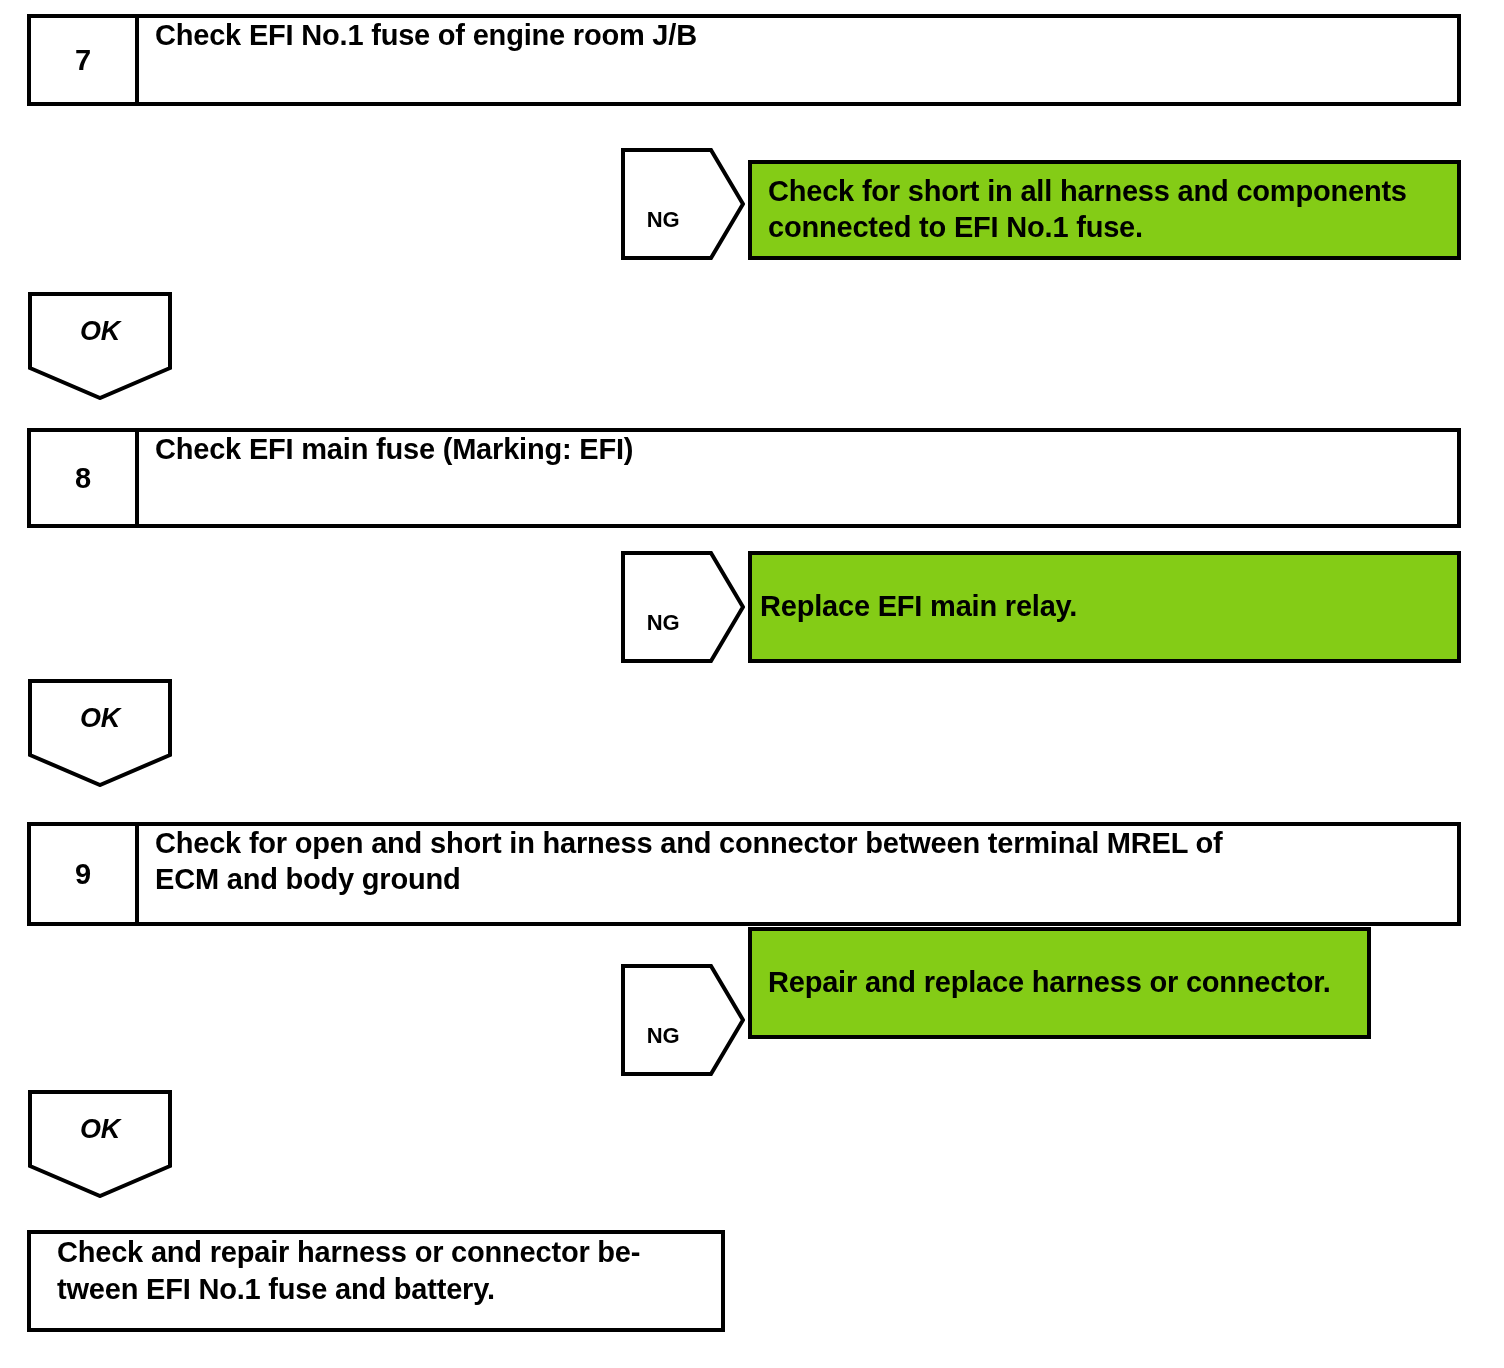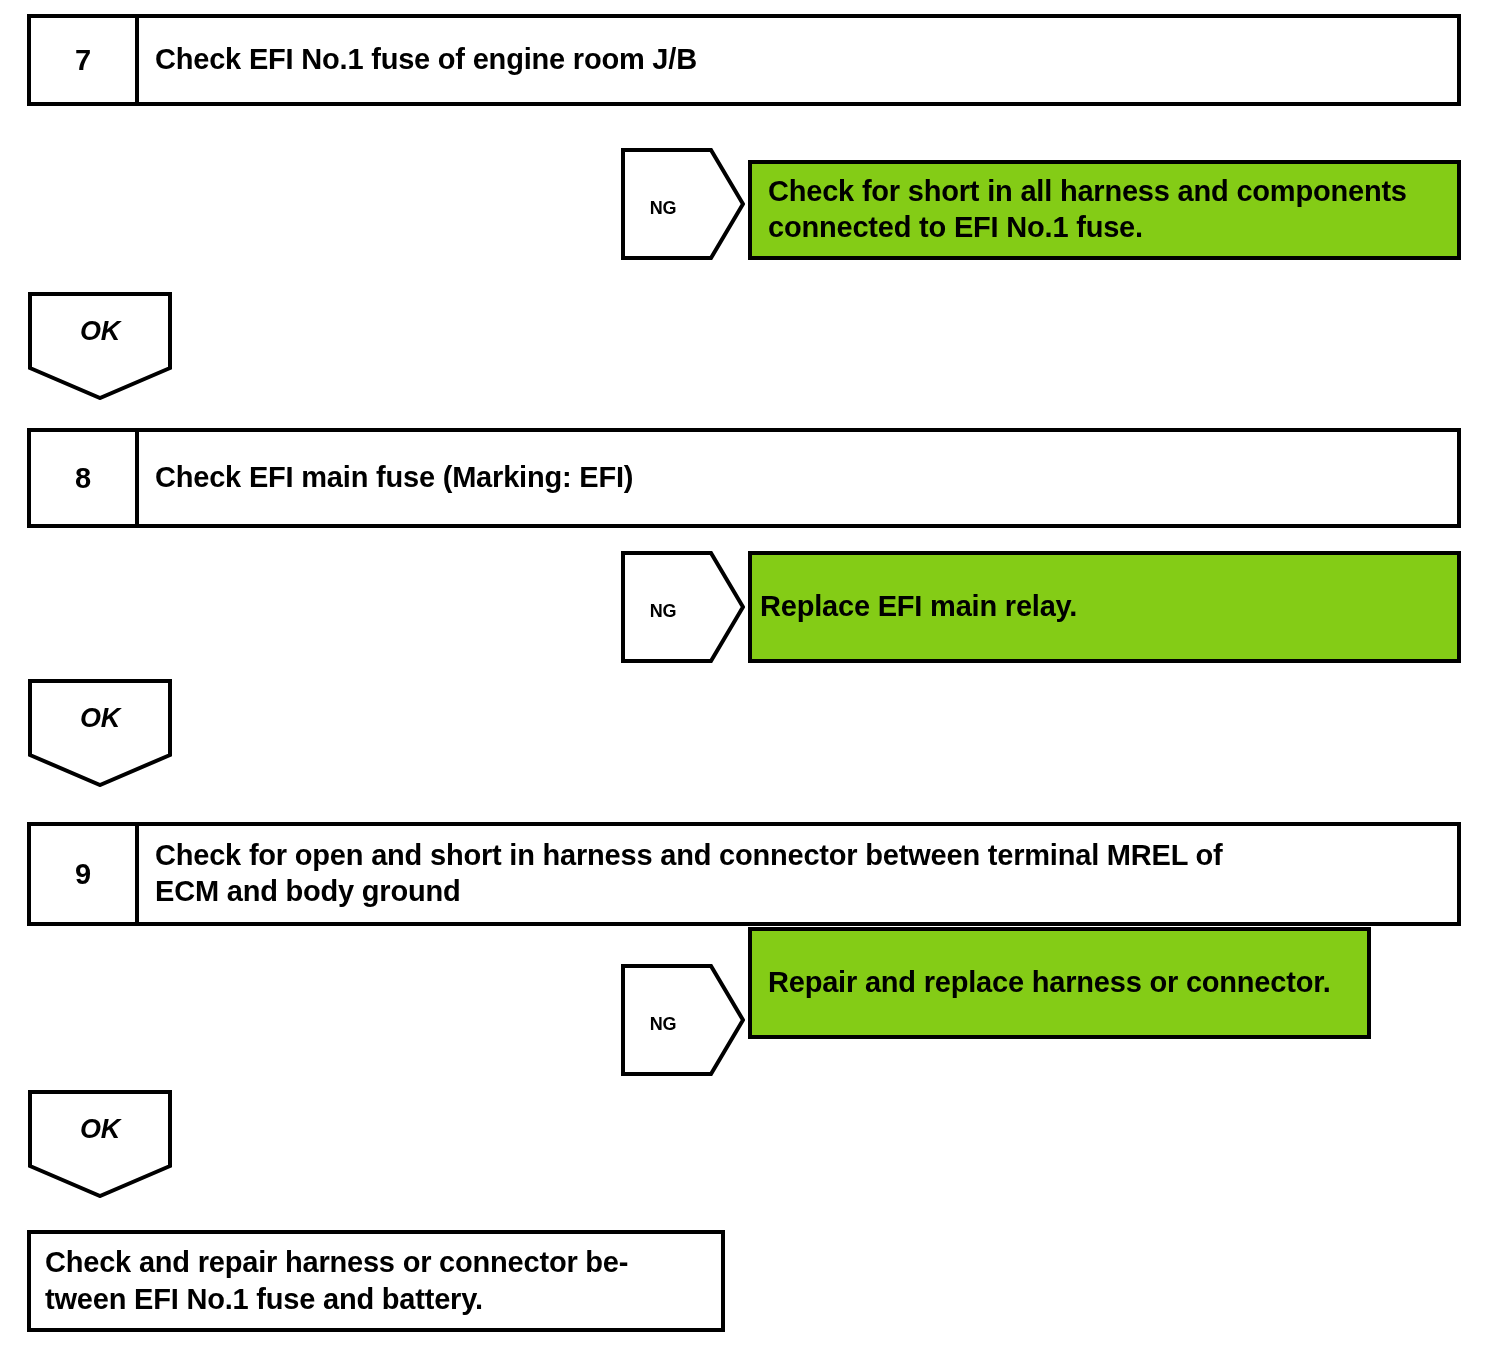--- a/index.html
+++ b/index.html
@@ -37,21 +37,21 @@
   }
   .step-num {
     font-size: 29px;
     font-weight: bold;
     color: #000000;
     line-height: 1;
   }
   .step-text-cell {
     flex: 1 1 auto;
     display: flex;
-    align-items: center;
+    align-items: flex-start;
     padding-left: 16px;
     padding-right: 16px;
   }
   .step-text {
     font-size: 29px;
     font-weight: bold;
     color: #000000;
     line-height: 1.24;
     letter-spacing: -0.2px;
     white-space: pre-line;
@@ -68,27 +68,27 @@
     position: absolute;
     left: 0;
     top: 0;
     width: 100%;
     height: 100%;
     display: block;
   }
   .ng-label {
     position: absolute;
     left: 0;
-    top: 4px;
+    top: 16px;
     width: 84px;
     height: 100%;
     display: flex;
     align-items: center;
     justify-content: center;
-    font-size: 18px;
+    font-size: 22px;
     font-weight: bold;
     color: #000000;
     letter-spacing: -0.3px;
   }
 
   
   .result-box {
     position: absolute;
     box-sizing: border-box;
     border: 4px solid #000000;
@@ -138,22 +138,21 @@
     letter-spacing: -0.3px;
   }
 
   
   .final-box {
     position: absolute;
     box-sizing: border-box;
     border: 4px solid #000000;
     background: #ffffff;
     display: flex;
-    align-items: center;
-    padding-left: 14px;
+    padding-left: 26px;
     padding-right: 16px;
   }
   .final-text {
     font-size: 29px;
     font-weight: bold;
     color: #000000;
     line-height: 1.28;
     letter-spacing: -0.2px;
     white-space: pre-line;
   }

